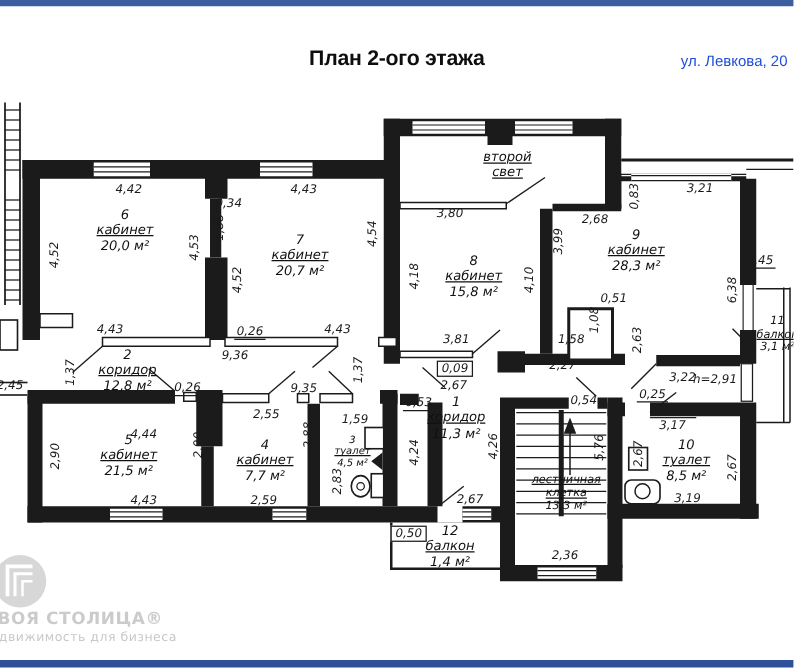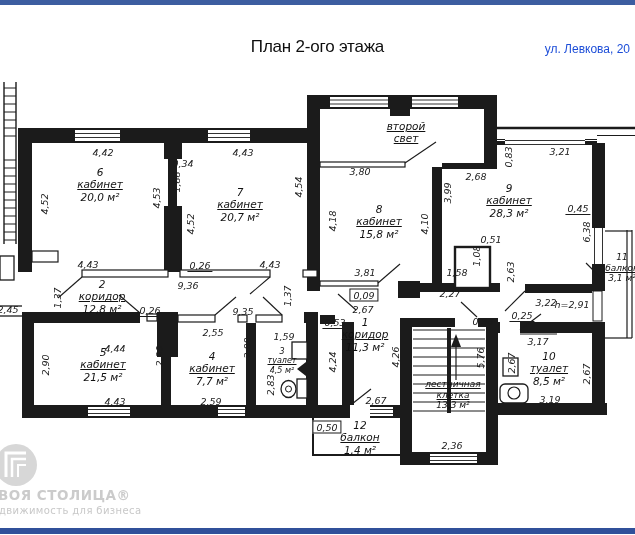--- a/index.html
+++ b/index.html
@@ -1,21 +1,21 @@
 <!DOCTYPE html>
 <html><head>
 <meta charset="utf-8">
 <style>
   html,body{margin:0;padding:0;background:#fff;}
   .page{position:relative;width:635px;height:535px;background:#fff;overflow:hidden;
         font-family:"DejaVu Sans",sans-serif;}
   .topbar{position:absolute;top:0;left:0;right:0;height:5px;background:#3c5da0;}
   .bottombar{position:absolute;bottom:1px;left:0;right:0;height:6px;background:#30509a;}
   .title{position:absolute;top:37px;left:0;right:0;text-align:center;
-         font-family:"Liberation Sans",sans-serif;font-weight:400;font-size:17px;
+         font-family:"Liberation Sans",sans-serif;font-weight:700;font-size:17px;
          letter-spacing:-0.2px;color:#0e0e0e;}
   .address{position:absolute;top:42px;right:5px;font-family:"Liberation Sans",sans-serif;
            font-size:12px;color:#1d4ed8;}
   .plan{position:absolute;left:0;top:0;width:635px;height:535px;}
   svg{position:absolute;left:0;top:0;}
   .labels{position:absolute;left:0;top:0;width:635px;height:535px;pointer-events:none;}
   .dim{position:absolute;transform:translate(-50%,-50%);white-space:nowrap;
        font-style:italic;font-size:9.5px;color:#1b1b1b;}
   .dim.v{transform:translate(-50%,-50%) rotate(-90deg);}
   .dim.u{border-bottom:1px solid #1b1b1b;padding:0 2px;}
@@ -232,40 +232,40 @@
         <span class="dim v" style="left: 156px; top: 198px;">4,53</span>
         <span class="dim v" style="left: 190px; top: 224px;">4,52</span>
         <span class="dim v" style="left: 298px; top: 187px;">4,54</span>
         <span class="dim" style="left: 360px; top: 171px; font-style: italic;">3,80</span>
         <span class="dim" style="left: 476px; top: 176px;">2,68</span>
         <span class="dim" style="left: 560px; top: 151px;">3,21</span>
         <span class="dim v" style="left: 508px; top: 157px;">0,83</span>
         <span class="dim v" style="left: 447px; top: 193px;">3,99</span>
         <span class="dim v" style="left: 332px; top: 221px;">4,18</span>
         <span class="dim v" style="left: 424px; top: 224px;">4,10</span>
-        <span class="dim u" style="left: 578px; top: 209px;">0,45</span>
+        <span class="dim u" style="left: 608px; top: 209px;">0,45</span>
         <span class="dim v" style="left: 586px; top: 232px;">6,38</span>
         <span class="dim" style="left: 491px; top: 239px;">0,51</span>
         <span class="dim v" style="left: 476px; top: 256px;">1,08</span>
         <span class="dim v" style="left: 510px; top: 272px;">2,63</span>
         <span class="dim" style="left: 457px; top: 272px;">1,58</span>
         <span class="dim" style="left: 365px; top: 272px;">3,81</span>
         <span class="dim" style="left: 88px; top: 264px;">4,43</span>
         <span class="dim u" style="left: 200px; top: 266px;">0,26</span>
         <span class="dim" style="left: 270px; top: 264px;">4,43</span>
         <span class="dim" style="left: 188px; top: 285px;">9,36</span>
         <span class="dim v" style="left: 57px; top: 298px;">1,37</span>
         <span class="dim v" style="left: 287px; top: 296px;">1,37</span>
         <span class="dim b" style="left: 364px; top: 295px;">0,09</span>
         <span class="dim" style="left: 363px; top: 309px;">2,67</span>
         <span class="dim" style="left: 450px; top: 293px;">2,27</span>
         <span class="dim" style="left: 546px; top: 302px;">3,22</span>
         <span class="dim" style="left: 572px; top: 304px;">h=2,91</span>
         <span class="dim u" style="left: 522px; top: 316px;">0,25</span>
-        <span class="dim" style="left: 467px; top: 321px; margin-left: 16px;">0,54</span>
+        <span class="dim" style="left: 467px; top: 321px;">0,54</span>
         <span class="dim u" style="left: 335px; top: 323px;">0,53</span>
         <span class="dim u" style="left: 150px; top: 311px;">0,26</span>
         <span class="dim" style="left: 243px; top: 311px;">9,35</span>
         <span class="dim" style="left: 8px; top: 309px;">2,45</span>
         <span class="dim" style="left: 115px; top: 348px;">4,44</span>
         <span class="dim" style="left: 213px; top: 332px;">2,55</span>
         <span class="dim" style="left: 284px; top: 336px;">1,59</span>
         <span class="dim" style="left: 538px; top: 341px;">3,17</span>
         <span class="dim v" style="left: 45px; top: 365px;">2,90</span>
         <span class="dim v" style="left: 159px; top: 356px;">2,90</span>

